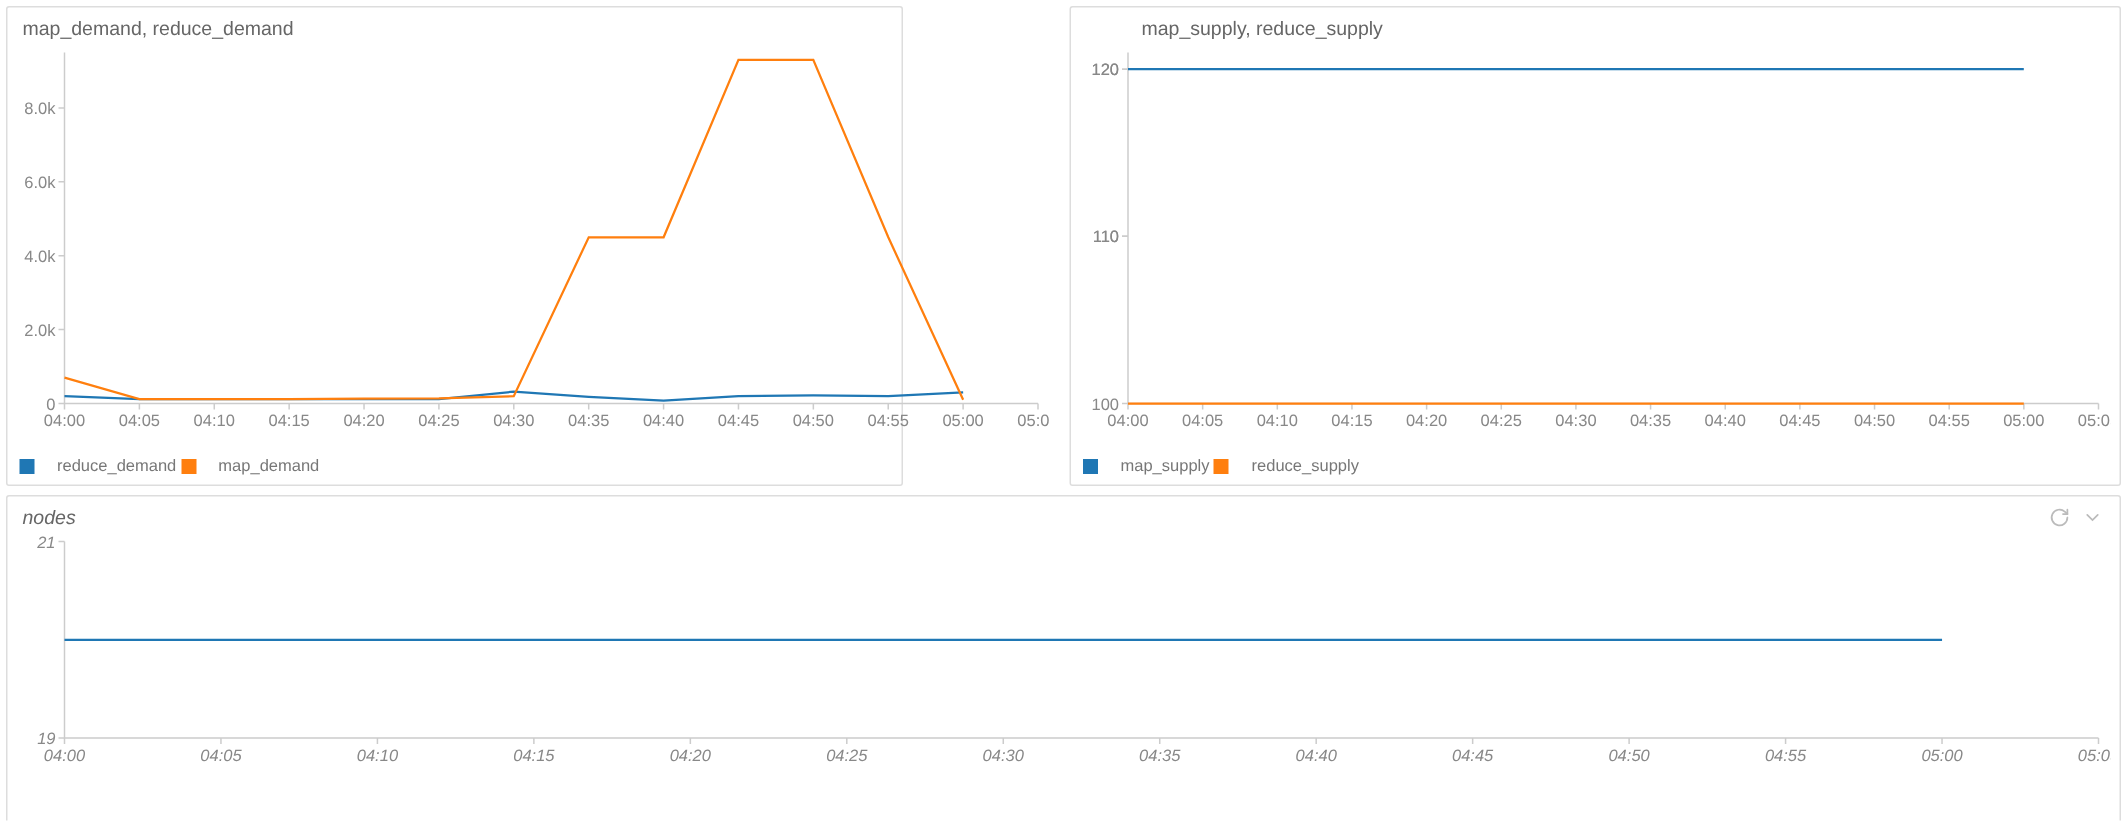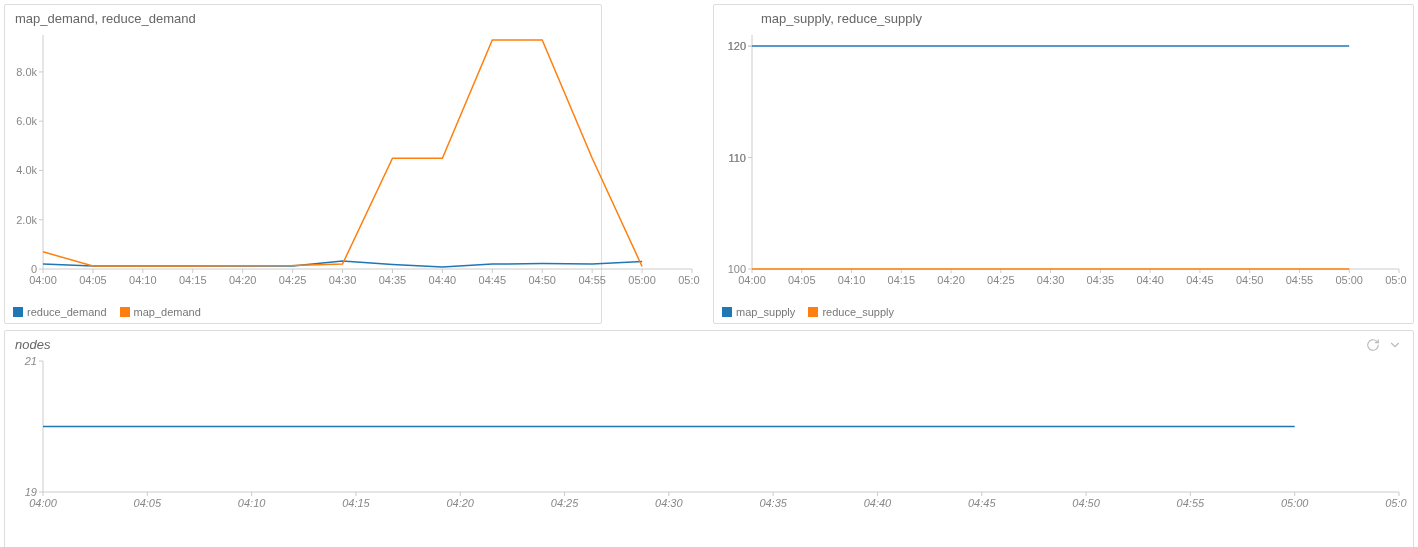--- a/index.html
+++ b/index.html
@@ -3,21 +3,21 @@
 <meta charset="utf-8">
 <style>
   html,body{margin:0;padding:0;font-family:"Helvetica Neue",Helvetica,Arial,sans-serif;background:#fff;color:#555;}
   .dashboard{width:1418px;height:547px;position:relative;box-sizing:border-box;padding:2px;}
   .panel{position:absolute;border:1px solid #ddd;border-radius:2px;box-sizing:border-box;background:#fff;}
   .panel-title{font-size:13px;font-weight:500;color:#666;padding:6px 10px 0 10px;}
   .plot{position:absolute;left:8px;right:10px;}
   svg{display:block;}
   .axis-label{font-size:11px;fill:#888;}
   .legend-row{position:absolute;bottom:4px;left:8px;font-size:11px;color:#777;}
-  .legend-item{display:inline-flex;align-items:center;margin-right:10px;}
+  .legend-item{display:inline-flex;align-items:center;gap:11px;}
   .swatch{width:10px;height:10px;margin-right:4px;display:inline-block;}
   .icon-btn{width:16px;height:16px;display:inline-flex;align-items:center;justify-content:center;color:#bbb;cursor:pointer;}
   .resize-handle{position:absolute;right:0;bottom:0;width:0;height:0;border-left:12px solid transparent;border-bottom:12px solid #bbb;cursor:nwse-resize;}
   .top-icons{position:absolute;top:6px;right:10px;display:flex;gap:6px;}
 </style>
 </head>
 <body>
 
 <div class="dashboard">
 

